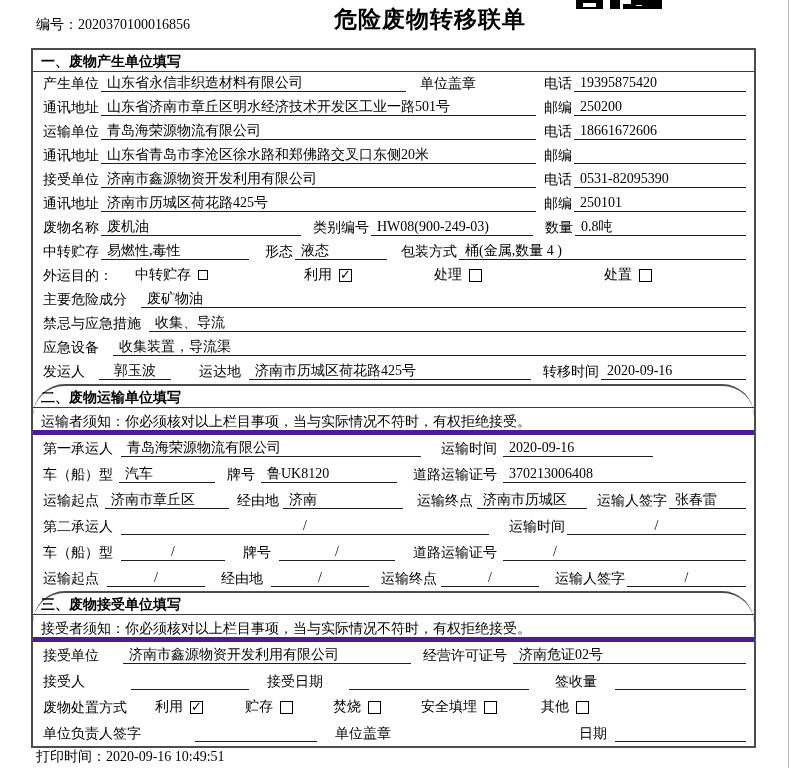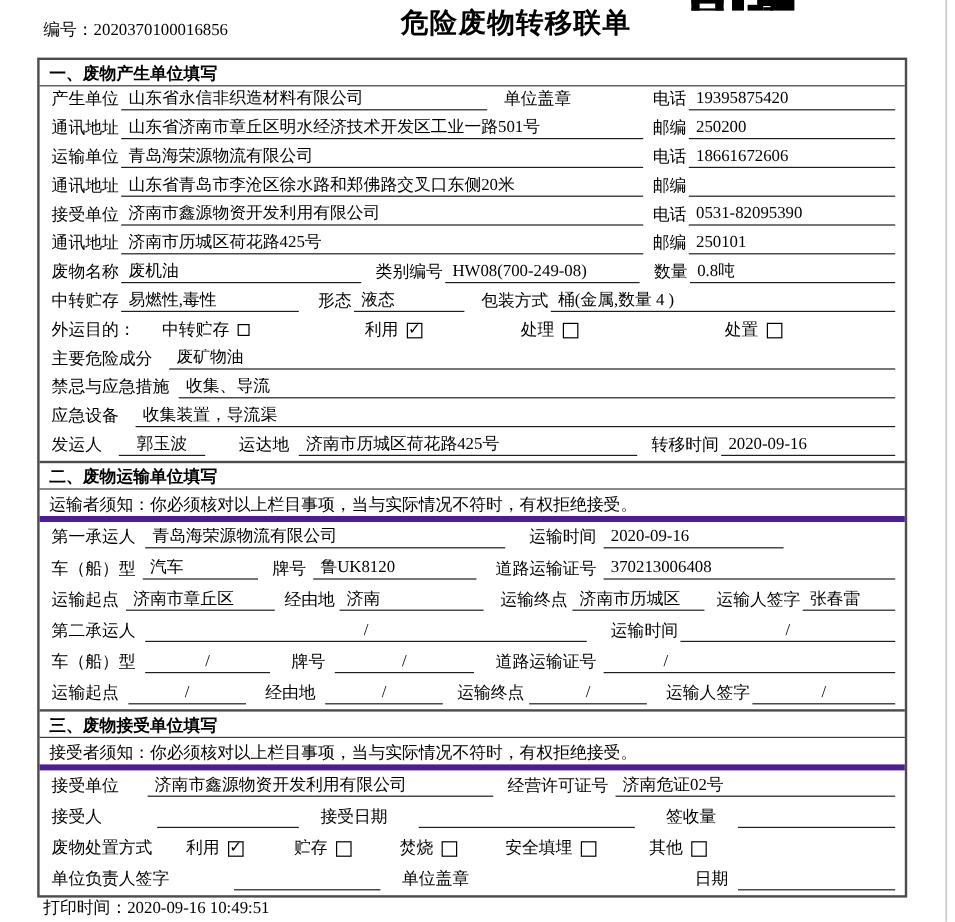--- a/index.html
+++ b/index.html
@@ -9,21 +9,21 @@
     font-size:14px;position:relative;overflow:hidden;
   }
   .hdr-sans{font-family:"Liberation Sans","DejaVu Sans",sans-serif;font-weight:bold;}
   .page-edge{position:absolute;right:7px;top:0;bottom:0;width:1px;background:#b8b8b8;}
   .qr-frag{position:absolute;left:576px;top:0;}
   .doc-header{position:relative;height:46px;}
   .serial{position:absolute;left:36px;top:16px;white-space:nowrap;}
   .doc-title{position:absolute;left:250px;top:4px;width:360px;text-align:center;font-size:23px;letter-spacing:1px;}
   .form{position:absolute;left:31px;top:48px;width:725px;border:2px solid #4c4c4c;background:#fff;box-sizing:border-box;}
   .sec{box-sizing:border-box;}
-  .sec + .sec{border-top:2px solid #4c4c4c;}
+  .sec + .sec{border-top:2px solid #4c4c4c;border-radius:32px;}
   .sec-title{height:20px;line-height:20px;padding:1px 8px 0;font-size:14px;border-bottom:1px solid #3c3c3c;}
   .notice{height:27px;line-height:25px;padding:1px 8px 0;border-bottom:5px solid #4c1d95;box-sizing:border-box;}
   .row{display:flex;align-items:flex-end;padding:0 8px 4px;height:24px;box-sizing:border-box;font-family:Liberation Serif, serif;}
   .sec2 .row,.sec3 .row{height:26px;}
   .lbl{white-space:nowrap;padding:0 2px;line-height:16px;}
   .val{border-bottom:1px solid #1e1e1e;white-space:nowrap;padding:0 6px;line-height:16px;box-sizing:border-box;min-height:16px;overflow:hidden;}
   .fill{flex:1;}
   .sp{flex:1;}
   .opt{display:inline-flex;align-items:center;white-space:nowrap;}
   .cb{display:inline-block;width:11px;height:11px;border:1.5px solid #000;margin-left:7px;position:relative;background:#fff;}
@@ -101,21 +101,21 @@
       <span class="lbl">通讯地址</span>
       <span class="val fill" style="margin-right:6px">济南市历城区荷花路425号</span>
       <span class="lbl">邮编</span>
       <span class="val" style="width:172px">250101</span>
     </div>
 
     <div class="row">
       <span class="lbl">废物名称</span>
       <span class="val" style="width:200px">废机油</span>
       <span class="lbl" style="margin-left:10px">类别编号</span>
-      <span class="val" style="width:162px">HW08(700-249-08)</span>
+      <span class="val" style="width:162px">HW08(900-249-03)</span>
       <span class="lbl" style="margin-left:10px">数量</span>
       <span class="val fill">0.8吨</span>
     </div>
 
     <div class="row">
       <span class="lbl">中转贮存</span>
       <span class="val" style="width:148px">易燃性,毒性</span>
       <span class="lbl" style="margin-left:14px">形态</span>
       <span class="val" style="width:92px">液态</span>
       <span class="lbl" style="margin-left:12px">包装方式</span>

